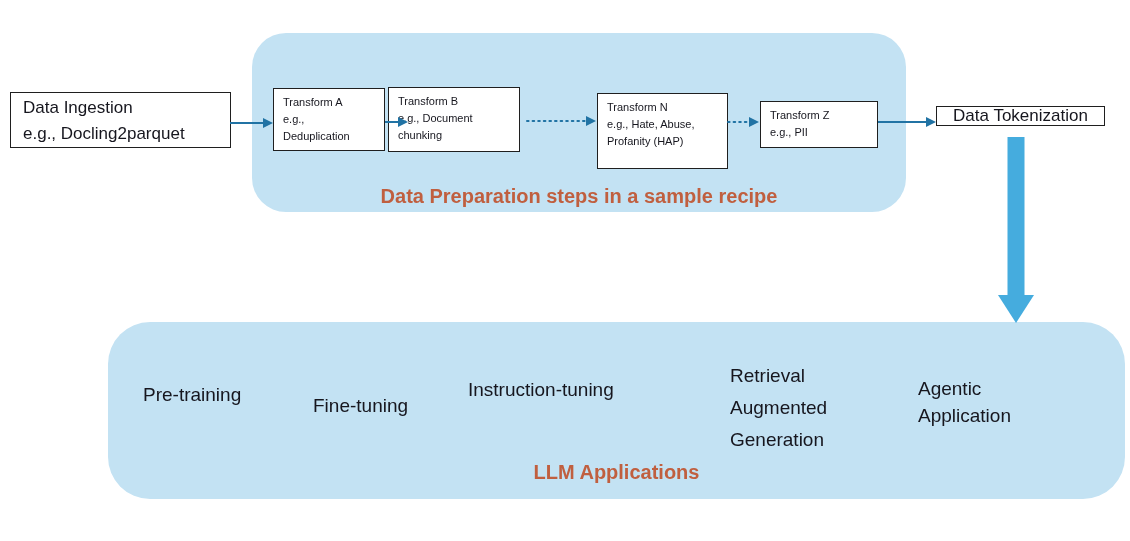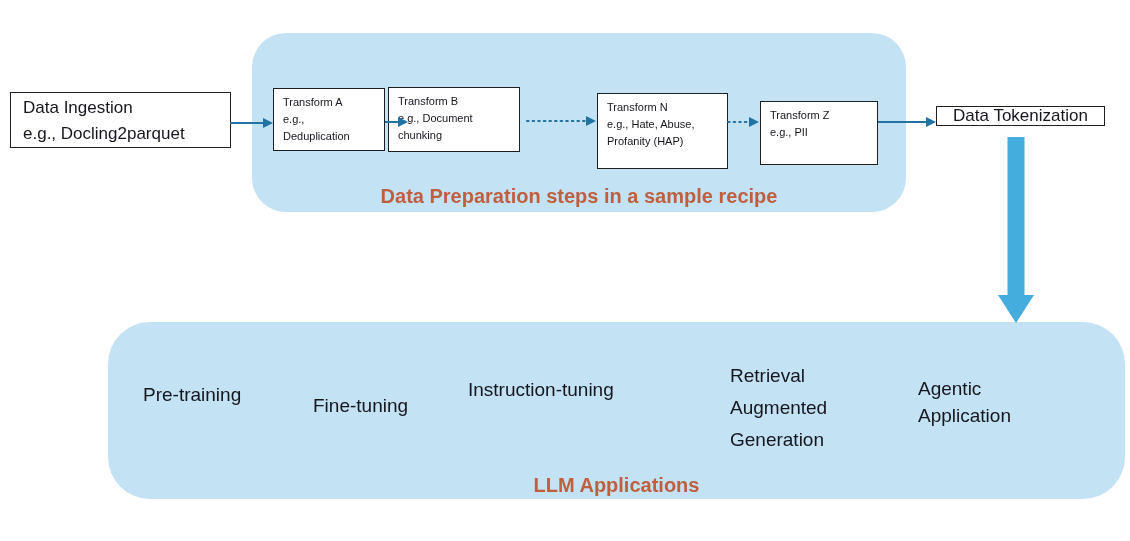--- a/index.html
+++ b/index.html
@@ -30,36 +30,36 @@
     white-space: pre-line;
   }
   .box.ingestion {
     left: 10px; top: 92px; width: 221px; height: 56px;
     font-size: 17px; line-height: 26px; padding: 2px 0 0 12px;
   }
   .box.transform { font-size: 11px; line-height: 17px; padding: 5px 0 0 9px; }
   .box.t-a { left: 273px; top: 88px;  width: 112px; height: 63px; }
   .box.t-b { left: 388px; top: 87px;  width: 132px; height: 65px; }
   .box.t-n { left: 597px; top: 93px;  width: 131px; height: 76px; }
-  .box.t-z { left: 760px; top: 101px; width: 118px; height: 64px; }
+  .box.t-z { left: 760px; top: 101px; width: 118px; height: 47px; }
   .box.tokenization {
     left: 936px; top: 106px; width: 169px; height: 20px;
     font-size: 17px; display: flex; align-items: center; justify-content: center;
   }
 
   .section-label {
     position: absolute;
     color: var(--accent-orange, #c05f3f);
     font-size: 20px;
     font-weight: 600;
     text-align: center;
     white-space: nowrap;
   }
   .section-label.prep { left: 252px; top: 185px; width: 654px; }
-  .section-label.apps { left: 108px; top: 474px; width: 1017px; }
+  .section-label.apps { left: 108px; top: 461px; width: 1017px; }
 
   .app-item {
     position: absolute;
     color: #16161e;
     font-size: 19px;
     white-space: pre-line;
   }
   .app-item.pretraining  { left: 143px; top: 384px; }
   .app-item.finetuning   { left: 313px; top: 379px; margin-top: 16px; }
   .app-item.instruction  { left: 468px; top: 379px; }

